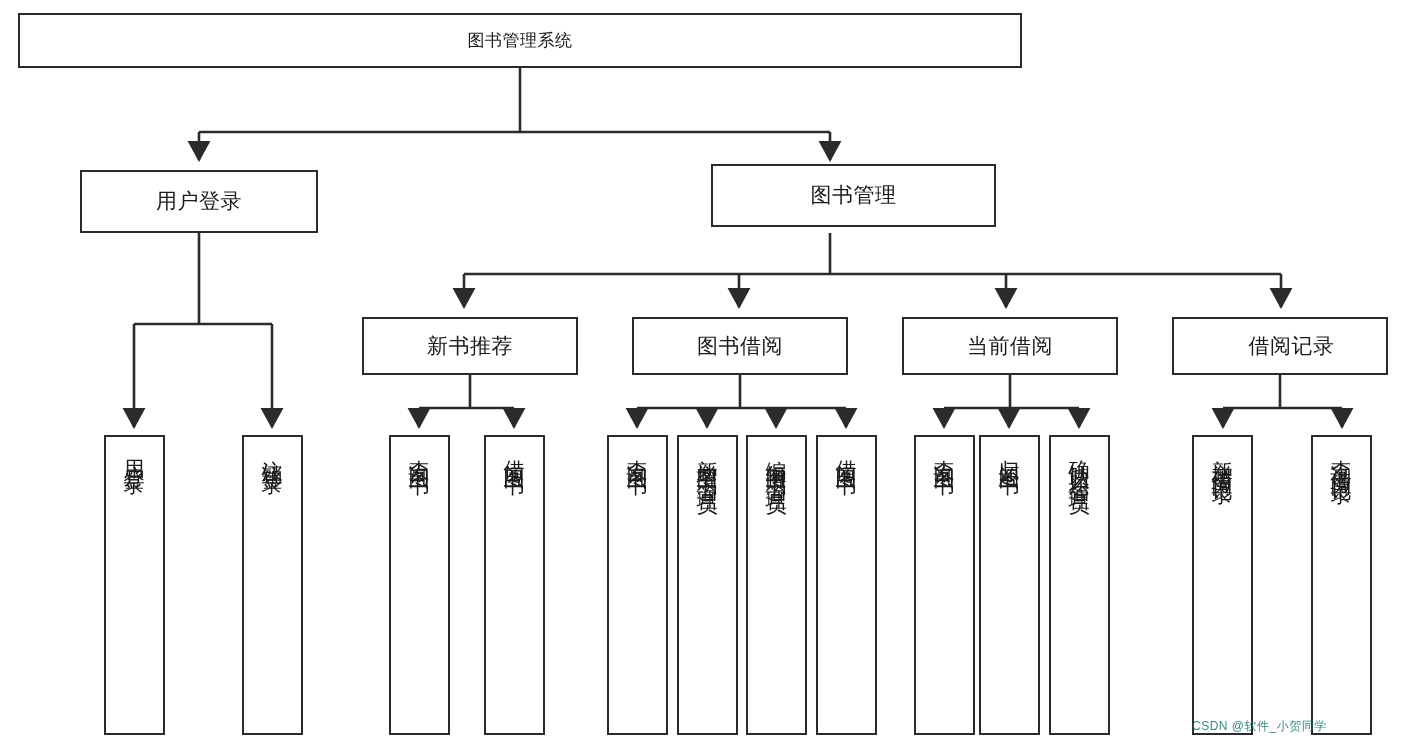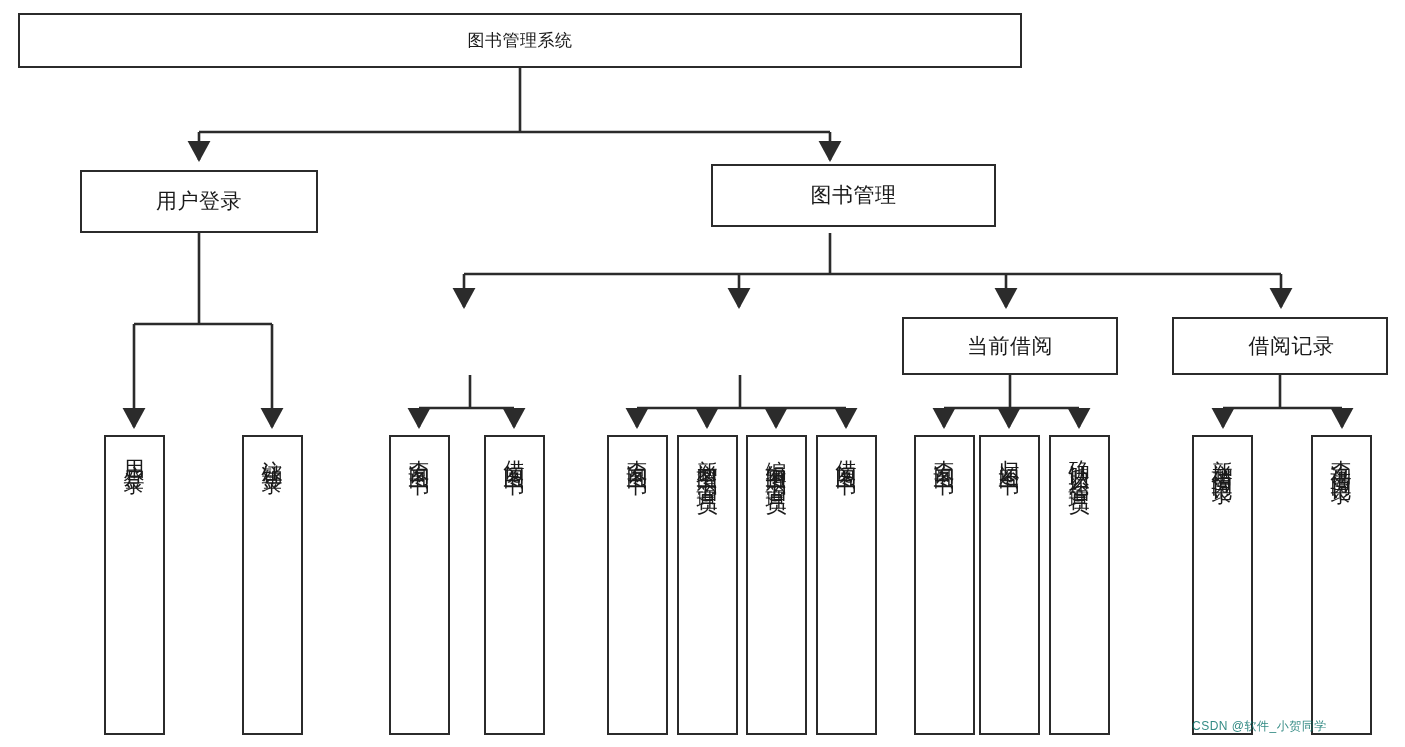--- a/index.html
+++ b/index.html
@@ -126,20 +126,26 @@
     <span class="node-label">图书管理系统</span>
   </div>
 
   <div class="node" style="left:80px; top:170px; width:238px; height:63px;">
     <span class="node-label">用户登录</span>
   </div>
   <div class="node" style="left:711px; top:164px; width:285px; height:63px;">
     <span class="node-label">图书管理</span>
   </div>
 
+  <div class="node" style="left:362px; top:317px; width:216px; height:58px;">
+    <span class="node-label">新书推荐</span>
+  </div>
+  <div class="node" style="left:632px; top:317px; width:216px; height:58px;">
+    <span class="node-label">图书借阅</span>
+  </div>
   <div class="node" style="left:902px; top:317px; width:216px; height:58px;">
     <span class="node-label">当前借阅</span>
   </div>
   <div class="node" style="left:1172px; top:317px; width:216px; height:58px;padding-left:23px;">
     <span class="node-label">借阅记录</span>
   </div>
 
   <div class="node vertical" style="left:104px; top:435px; width:61px; height:300px;">
     <span class="node-label">用户登录</span>
   </div>

